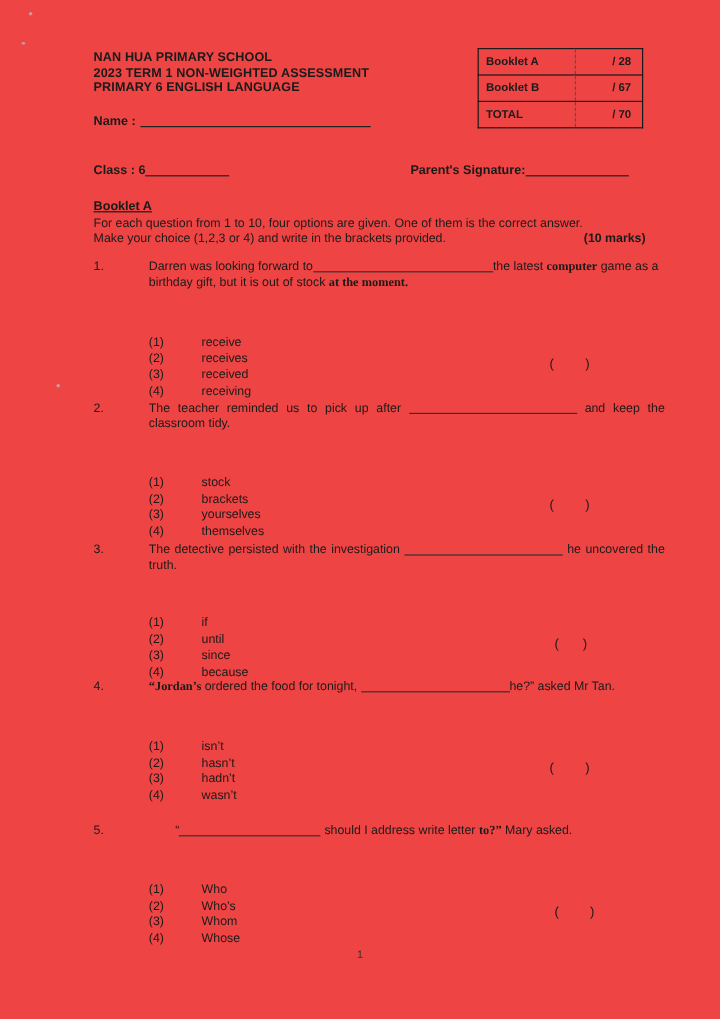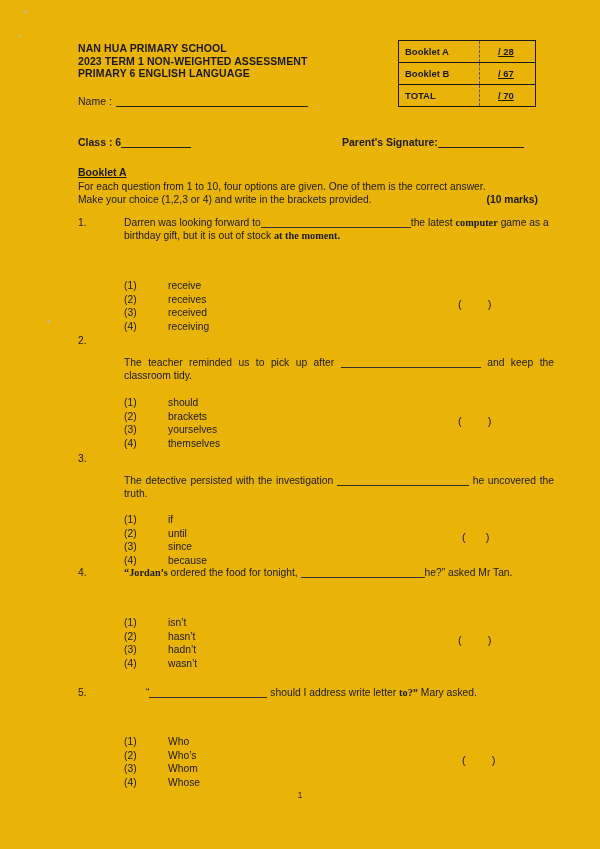--- a/index.html
+++ b/index.html
@@ -12,21 +12,21 @@
     height: 849px;
     position: relative;
     font-family: "Liberation Sans", sans-serif;
     color: #1a1a1a;
     overflow: hidden;
   }
 
   .page {
     position: absolute;
     inset: 0;
-    background: #eab308;
+    background: #ef4444;
   }
 
   
   .speck {
     position: absolute;
     background: #b9b9b9;
     border-radius: 50%;
     opacity: .75;
   }
   .speck.s1 { left: 24px;  top: 10px;  width: 3px; height: 3px; }
@@ -42,21 +42,21 @@
     font-size: 10.5px;
     line-height: 12.6px;
     letter-spacing: .1px;
   }
   .school-block div { white-space: nowrap; }
 
   .name-row {
     position: absolute;
     left: 78px;
     top: 95px;
-    font-weight: normal;
+    font-weight: bold;
     font-size: 10.5px;
     white-space: nowrap;
   }
   .name-row .rule {
     display: inline-block;
     width: 192px;
     border-bottom: 1.3px solid #222;
     vertical-align: -2px;
     margin-left: 4px;
   }
@@ -113,24 +113,23 @@
     text-align: left;
     border-right: none;
   }
   .marks-table td.mid {
     width: 0;
     padding: 0;
     border-left: none;
     border-right: 1px dashed #555;
   }
   .marks-table td.score {
-    text-align: center;
+    text-align: right;
     border-left: none;
     padding-right: 9px;
-    text-decoration: underline;
   }
 
   
   .booklet-head {
     position: absolute;
     left: 78px;
     top: 166px;
     font-weight: bold;
     font-size: 10.5px;
     text-decoration: underline;
@@ -161,21 +160,21 @@
     position: absolute;
     left: 0;
     top: 0;
     width: 34px;
     font-size: 10.3px;
   }
   .q-body {
     margin-left: 46px;
     width: 430px;
   }
-  .q-body.justify { text-align: justify; margin-top: 22px; }
+  .q-body.justify { text-align: justify; }
   .q-body b { font-weight: bold; font-family: Liberation Serif, serif; }
 
   .blank {
     display: inline-block;
     border-bottom: 1.1px solid #333;
     vertical-align: -2px;
   }
 
   .options {
     position: relative;
@@ -275,21 +274,21 @@
     <div class="opt"><span class="onum">(3)</span><span>received</span></div>
     <div class="opt"><span class="onum">(4)</span><span>receiving</span></div>
   </div>
   <div class="answer-bracket" style="left:458px; top:298px;"><span class="lb">(</span><span>)</span></div>
 
   <div class="question" style="top:334px;">
     <span class="q-num">2.</span>
     <div class="q-body justify"><span>The teacher reminded us to pick up after</span> <span class="blank" style="width:140px;"></span> <span>and keep the classroom tidy.</span></div>
   </div>
   <div class="options" style="position:absolute; left:78px; top:375px;">
-    <div class="opt"><span class="onum">(1)</span><span>should</span></div>
+    <div class="opt"><span class="onum">(1)</span><span>stock</span></div>
     <div class="opt"><span class="onum">(2)</span><span>brackets</span></div>
     <div class="opt"><span class="onum">(3)</span><span>yourselves</span></div>
     <div class="opt"><span class="onum">(4)</span><span>themselves</span></div>
   </div>
   <div class="answer-bracket" style="left:458px; top:415px;"><span class="lb">(</span><span>)</span></div>
 
   <div class="question" style="top:452px;">
     <span class="q-num">3.</span>
     <div class="q-body justify"><span>The detective persisted with the investigation</span> <span class="blank" style="width:132px;"></span> <span>he uncovered the truth.</span></div>
   </div>

